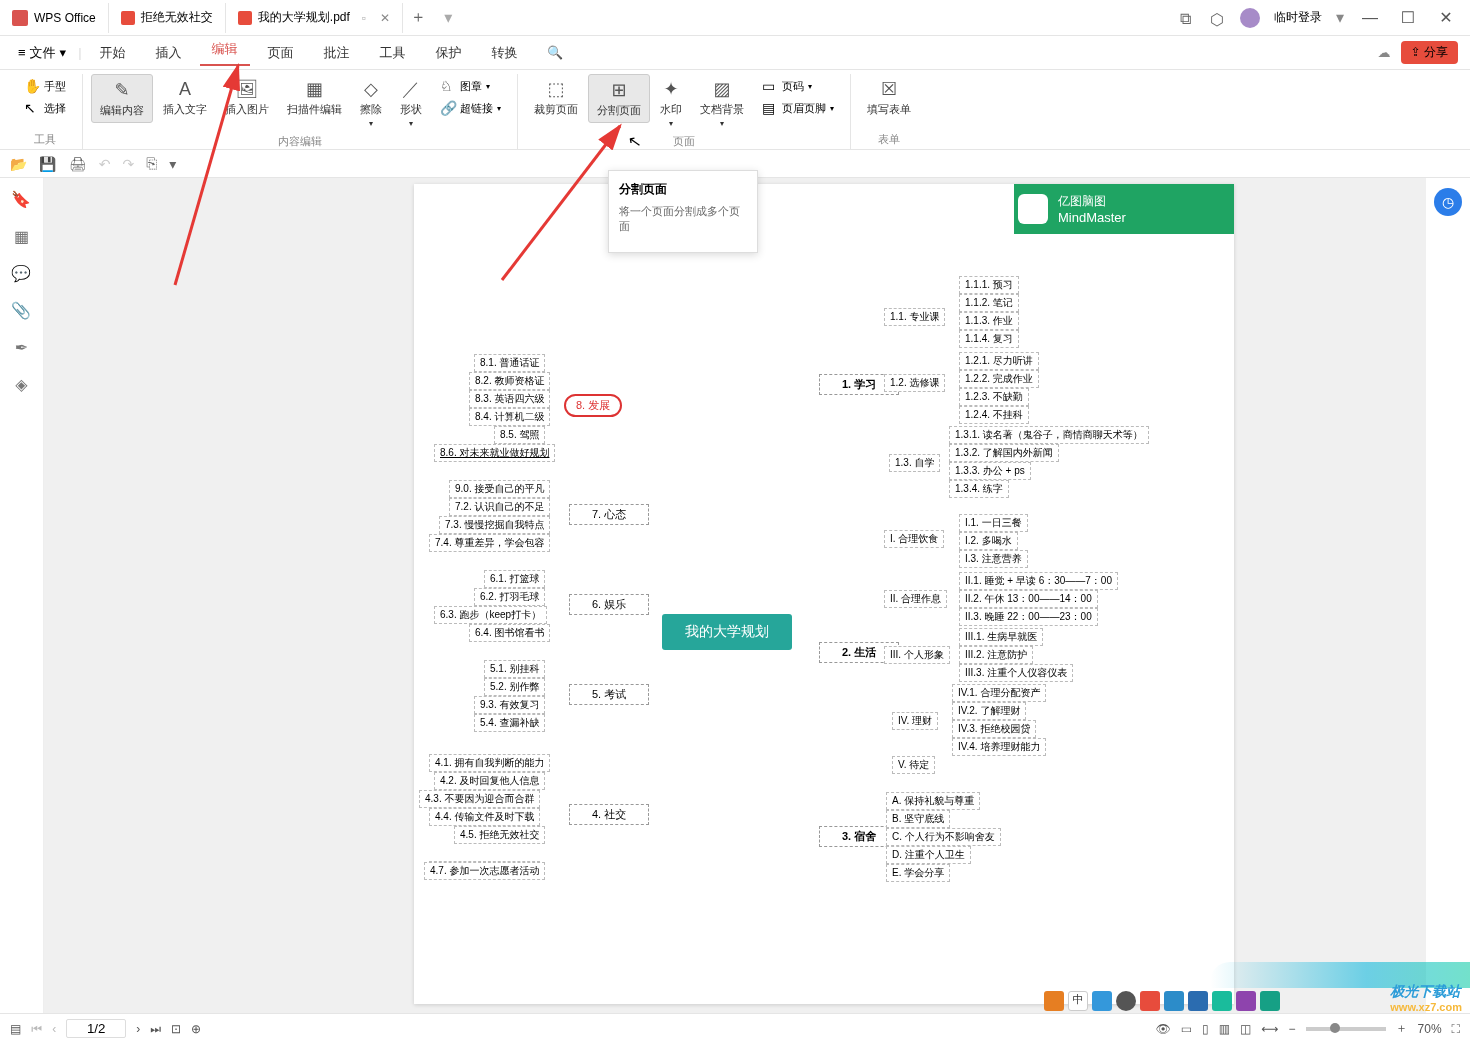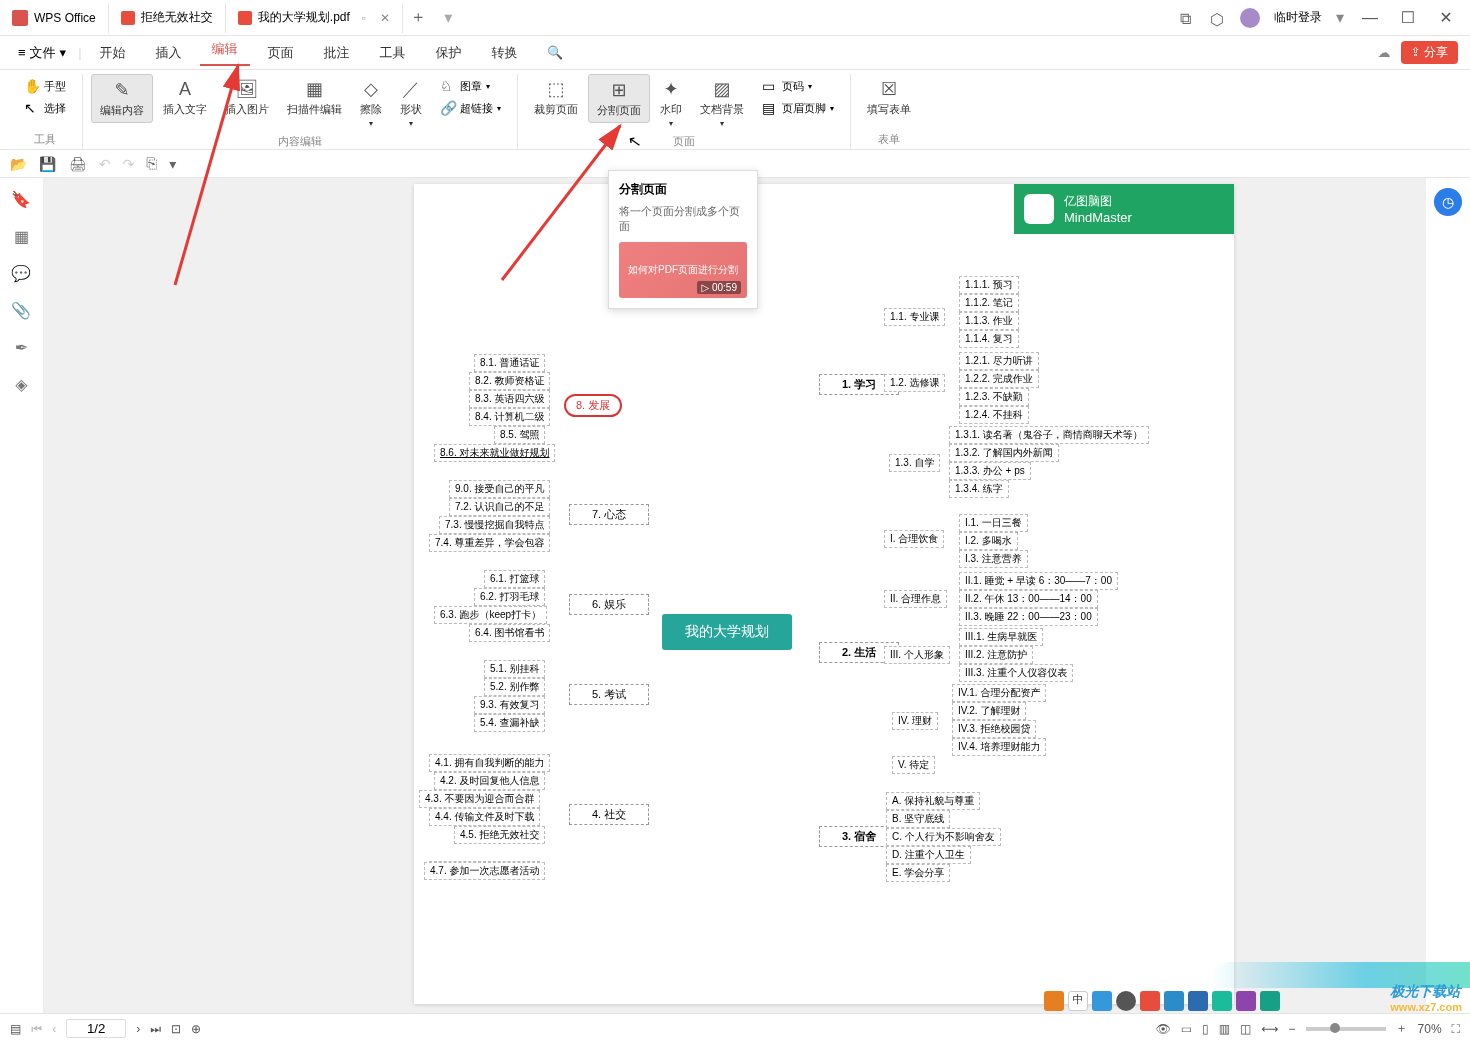--- a/index.html
+++ b/index.html
@@ -18,21 +18,21 @@
 .title-right .icon { width: 16px; height: 16px; color: #666; }
 .avatar { width: 20px; height: 20px; border-radius: 50%; background: #a78bc8; }
 .win-btn { width: 24px; text-align: center; color: #555; }
 
 
 .menubar { height: 34px; display: flex; align-items: center; padding: 0 12px; gap: 6px; font-size: 13px; border-bottom: 1px solid #e5e5e5; }
 .menu-file { display: flex; align-items: center; gap: 4px; padding: 0 6px; }
 .menu-item { padding: 0 12px; color: #333; cursor: pointer; }
 .menu-item.active { color: #d9534f; border-bottom: 2px solid #d9534f; padding-bottom: 6px; }
 .menu-right { margin-left: auto; display: flex; align-items: center; gap: 10px; }
-.share-btn { background: #e74c3c; color: #ffffff; padding: 3px 10px; border-radius: 4px; font-size: 12px; }
+.share-btn { background: #e74c3c; color: #000000; padding: 3px 10px; border-radius: 4px; font-size: 12px; }
 
 
 .ribbon { height: 80px; display: flex; border-bottom: 1px solid #e5e5e5; padding: 4px 8px 0; }
 .ribbon-group { display: flex; flex-direction: column; align-items: center; border-right: 1px solid #e5e5e5; padding: 0 8px; }
 .ribbon-group:last-child { border-right: none; }
 .ribbon-items { display: flex; gap: 2px; flex: 1; align-items: flex-start; }
 .ribbon-btn { display: flex; flex-direction: column; align-items: center; padding: 4px 8px; font-size: 11px; color: #333; cursor: pointer; gap: 2px; }
 .ribbon-btn.selected { background: #e8e8e8; border: 1px solid #ccc; border-radius: 3px; }
 .ribbon-btn .ricon { width: 22px; height: 22px; display: flex; align-items: center; justify-content: center; font-size: 18px; color: #555; }
 .ribbon-small { display: flex; flex-direction: column; gap: 2px; padding: 2px 4px; }
@@ -62,21 +62,21 @@
 
 
 .statusbar { height: 30px; display: flex; align-items: center; border-top: 1px solid #e5e5e5; padding: 0 10px; font-size: 12px; color: #555; gap: 10px; }
 .status-right { margin-left: auto; display: flex; align-items: center; gap: 10px; }
 .page-input { width: 60px; text-align: center; border: 1px solid #ddd; border-radius: 2px; padding: 1px; }
 
 
 .arrow { position: absolute; pointer-events: none; z-index: 50; }
 
 
-.mindmap-logo { position: absolute; right: 0; top: 0; width: 220px; height: 50px; background: #1fa463; color: #fff; display: flex; align-items: center; padding: 0 10px; gap: 10px; }
+.mindmap-logo { position: absolute; right: 0; top: 0; width: 220px; height: 50px; background: #1fa463; color: #fff; display: flex; align-items: center; padding: 0 4px; gap: 10px; }
 .mindmap-logo .mlogo { width: 30px; height: 30px; background: #fff; border-radius: 6px; }
 .mm-title { font-size: 12px; }
 .mm-sub { font-size: 13px; }
 
 .center-node { position: absolute; left: 248px; top: 430px; width: 130px; height: 36px; background: #26a69a; color: #fff; display: flex; align-items: center; justify-content: center; font-size: 14px; border-radius: 3px; }
 
 .branch-node { position: absolute; border: 1px dashed #999; padding: 2px 22px; font-size: 11px; background: #fff; }
 .leaf-node { position: absolute; border: 1px dashed #bbb; padding: 1px 5px; font-size: 10px; background: #fff; white-space: nowrap; }
 .special-node { position: absolute; border: 2px solid #d33; border-radius: 12px; padding: 2px 10px; font-size: 11px; color: #d33; background: #fff; }
 
@@ -386,27 +386,20 @@
       <marker id="ah2" markerWidth="10" markerHeight="10" refX="8" refY="3" orient="auto">
         <path d="M0,0 L0,6 L9,3 z" fill="#e53935"></path>
       </marker>
     </defs>
   <line x1="12" y1="160" x2="130" y2="6" stroke="#e53935" stroke-width="3" marker-end="url(#ah2)"></line>
 </svg>
 
 <div class="tooltip">
   <div class="tooltip-title">分割页面</div>
   <div class="tooltip-desc">将一个页面分割成多个页面</div>
-  <div class="tooltip-thumb">
-    <span>如何对PDF页面进行分割</span>
-    <span class="tooltip-time">
-      <span>▷</span>
-      <span>00:59</span>
-    </span>
-  </div>
 </div>
 
 <div class="cursor">↖</div>
 
 <div class="statusbar">
   <span>▤</span>
   <span style="color:#bbb;">⏮</span>
   <span style="color:#bbb;">‹</span>
   <input class="page-input" value="1/2" style="">
   <span>›</span>

